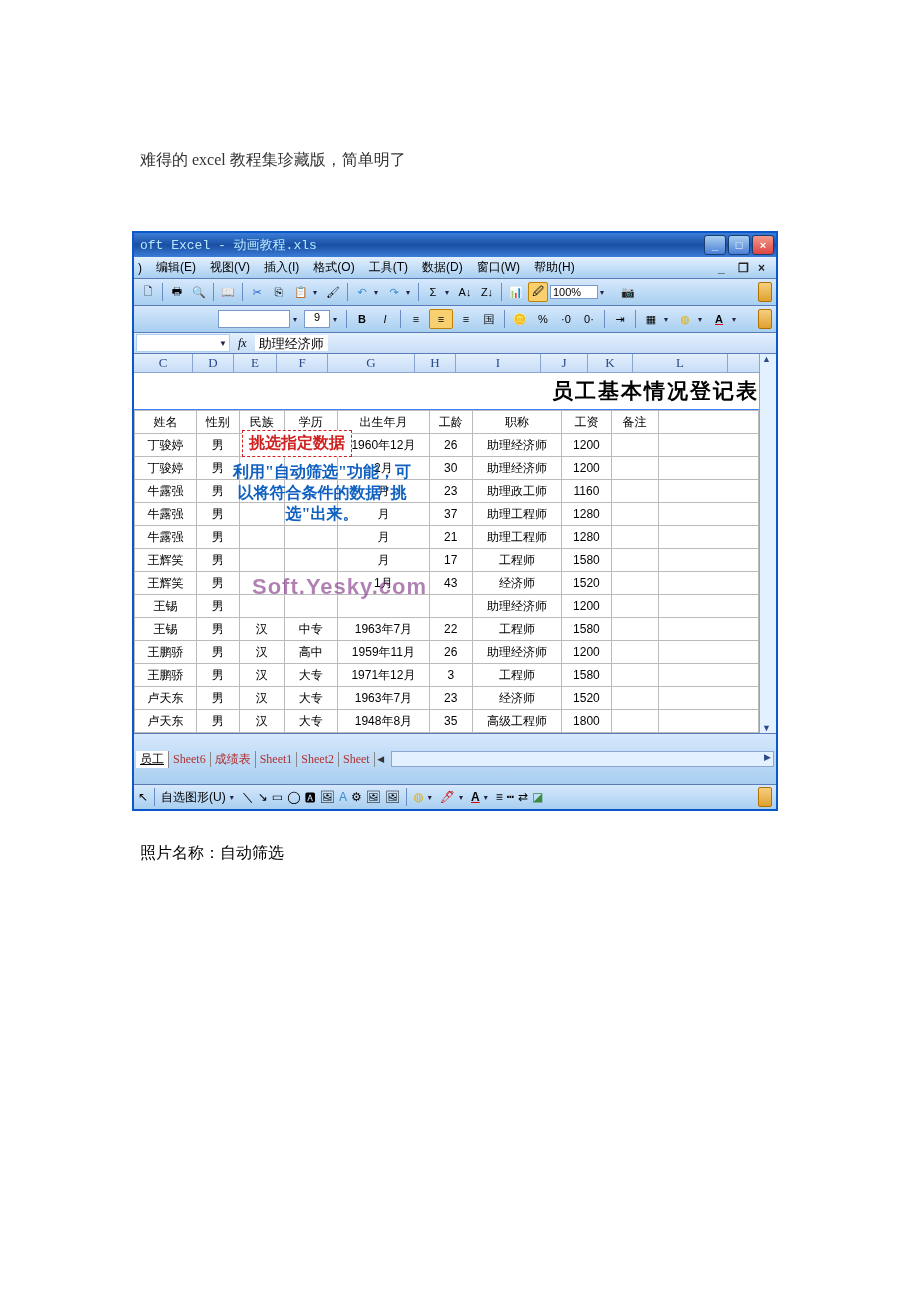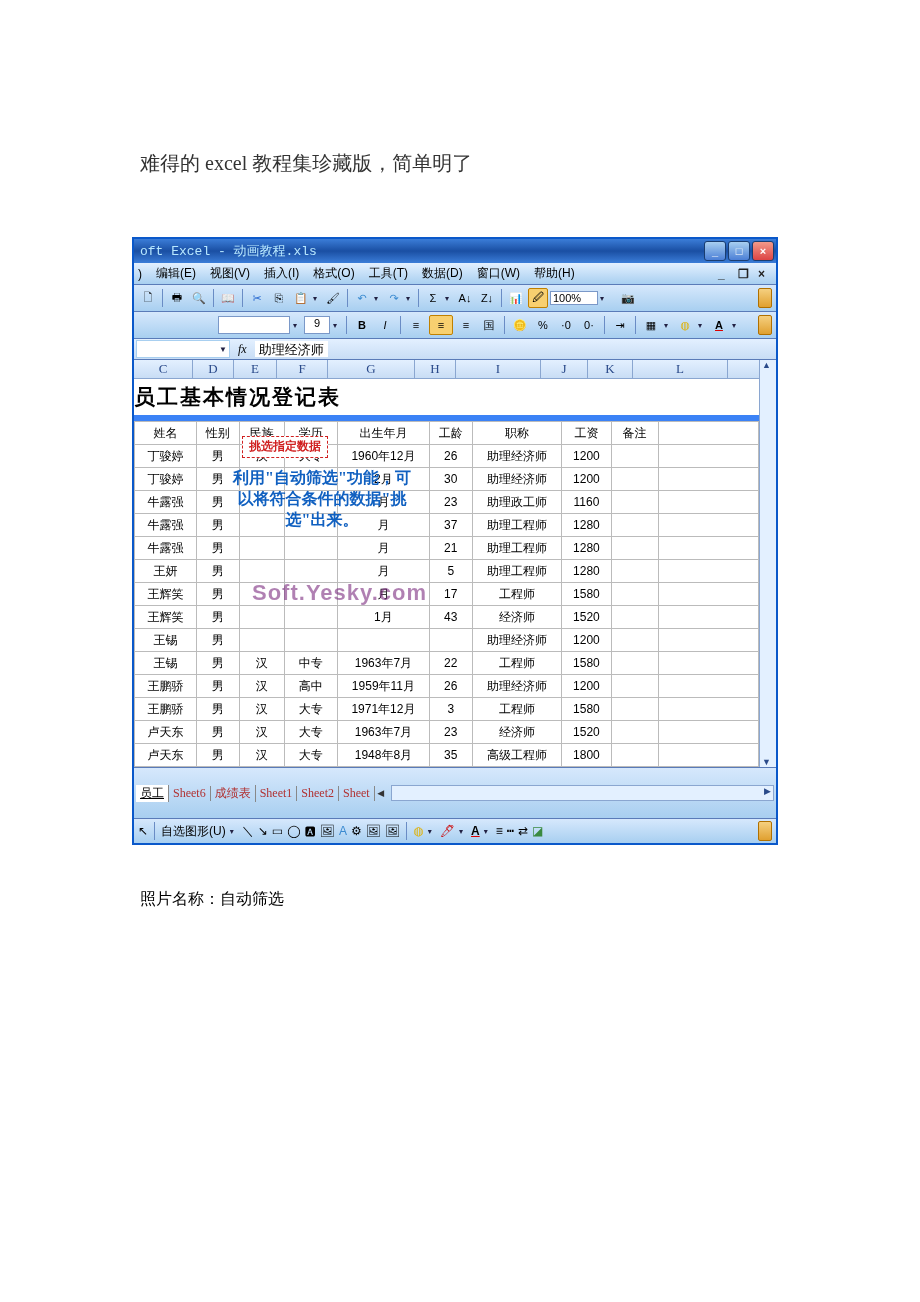--- a/index.html
+++ b/index.html
@@ -13,21 +13,21 @@
     padding: 150px 140px 40px 140px;
   }
   .title {
     font-size: 28px;
     font-weight: bold;
     text-align: center;
     margin-bottom: 20px;
     font-family: "SimSun", "宋体", serif;
   }
   .subtitle {
-    font-size: 20px;
+    font-size: 16px;
     color: #333;
     margin-bottom: 60px;
   }
   .excel-window {
     border: 2px solid #0a58ca;
     width: 642px;
     margin-left: -8px;
     font-family: Tahoma, "SimSun", sans-serif;
     font-size: 12px;
   }
@@ -126,41 +126,41 @@
   .cw-C{width:58px} .cw-D{width:40px} .cw-E{width:42px} .cw-F{width:50px}
   .cw-G{width:86px} .cw-H{width:40px} .cw-I{width:84px} .cw-J{width:46px}
   .cw-K{width:44px} .cw-L{width:94px}
   .scroll-v { width:16px; background:#e3f0ff; border-left:1px solid #8aa6d0; position:relative; }
   .scroll-v::before{content:"▲"; position:absolute; top:0; left:2px; font-size:9px; color:#2a4a8a;}
   .scroll-v::after{content:"▼"; position:absolute; bottom:0; left:2px; font-size:9px; color:#2a4a8a;}
   .table-title {
     font-family:"KaiTi","楷体",serif;
     font-size:21px;
     font-weight:bold;
-    text-align:left;
+    text-align:right;
     padding:4px 0;
     letter-spacing:2px;
-    border-bottom:6px solid #3b82f6;
+    border-bottom:1px solid #3b82f6;
   }
   table.datagrid { border-collapse:collapse; width:100%; }
   table.datagrid th, table.datagrid td {
     border:1px solid #bbb;
     font-size:12px;
     text-align:center;
     padding:2px 2px;
     height:18px;
     white-space:nowrap;
   }
   table.datagrid th { font-weight:normal; }
   .overlay-tip {
     position:absolute;
     color:#d02020;
     font-family:"KaiTi","楷体",serif;
     font-weight:bold;
-    font-size:12px;
+    font-size:16px;
     background:rgba(255,255,255,0.0);
     pointer-events:none;
     line-height:1.3;
     text-align:center;
   }
   .watermark {
     position:absolute;
     color:#701a75;
     font-family:Arial,sans-serif;
     font-weight:bold;
@@ -199,21 +199,21 @@
   .statusbar {
     background:linear-gradient(to bottom,#e3f0ff,#a8cff0);
     border-top:1px solid #5a7bb8;
     height:18px;
     display:flex;
     align-items:center;
     font-size:12px;
   }
   .status-cell { border:1px solid #8aa6d0; padding:0 6px; margin-left:auto; margin-right:130px; background:#f5faff; }
   .caption {
-    margin-top: 44px;
+    margin-top: 32px;
     font-size: 16px;
   }
   .icon { font-size:11px; }
   .align-center-active { background:#f8d070; border:1px solid #c08000; border-radius:2px; padding:0 2px; }
 </style>
 </head>
 <body>
 
 <div class="page">
 
@@ -456,32 +456,20 @@
                 <td></td>
                 <td></td>
                 <td>月</td>
                 <td>21</td>
                 <td>助理工程师</td>
                 <td>1280</td>
                 <td></td>
                 <td></td>
               </tr>
               <tr>
-                <td>王妍</td>
-                <td>男</td>
-                <td></td>
-                <td></td>
-                <td>月</td>
-                <td>5</td>
-                <td>助理工程师</td>
-                <td>1280</td>
-                <td></td>
-                <td></td>
-              </tr>
-              <tr>
                 <td>王辉笑</td>
                 <td>男</td>
                 <td></td>
                 <td></td>
                 <td>月</td>
                 <td>17</td>
                 <td>工程师</td>
                 <td>1580</td>
                 <td></td>
                 <td></td>

